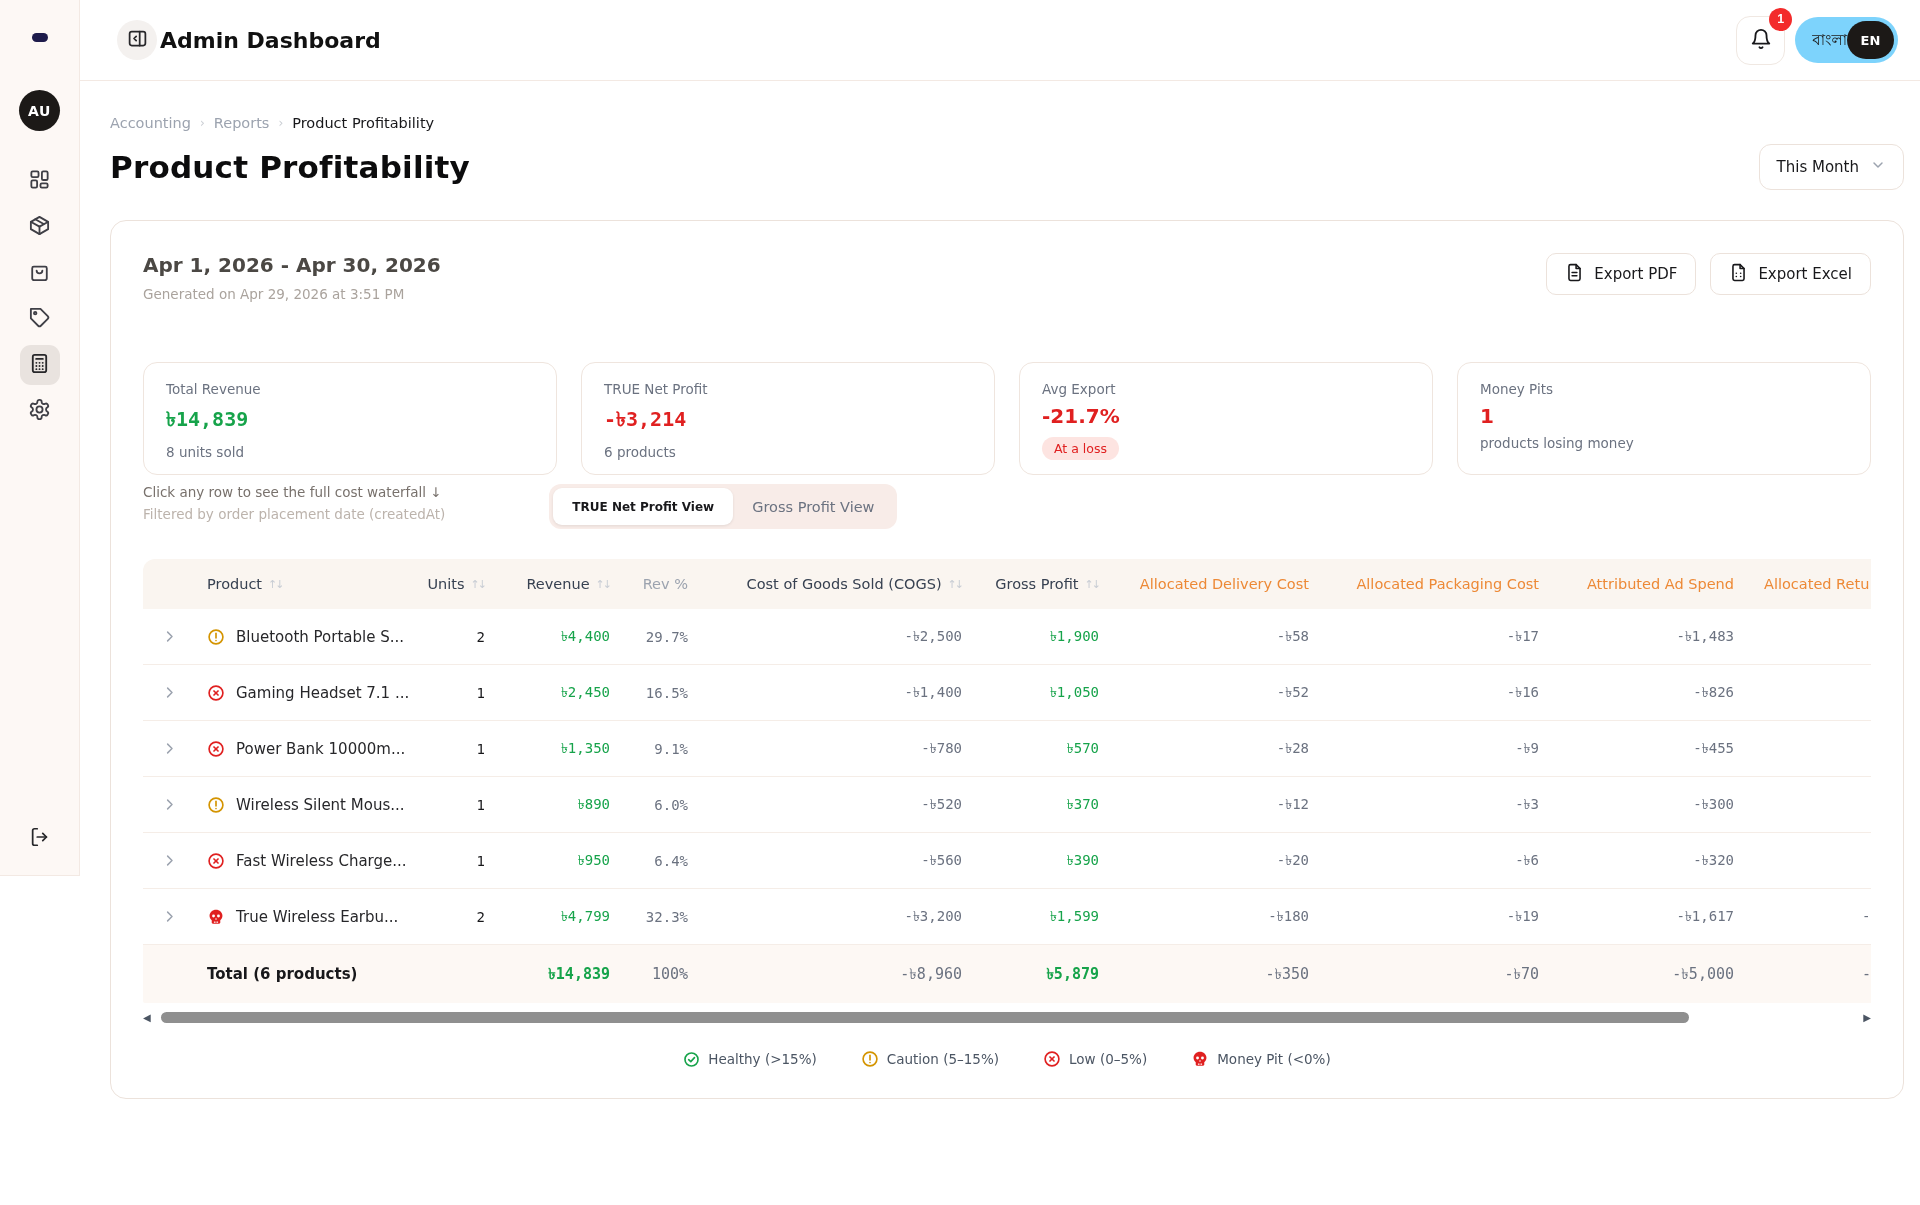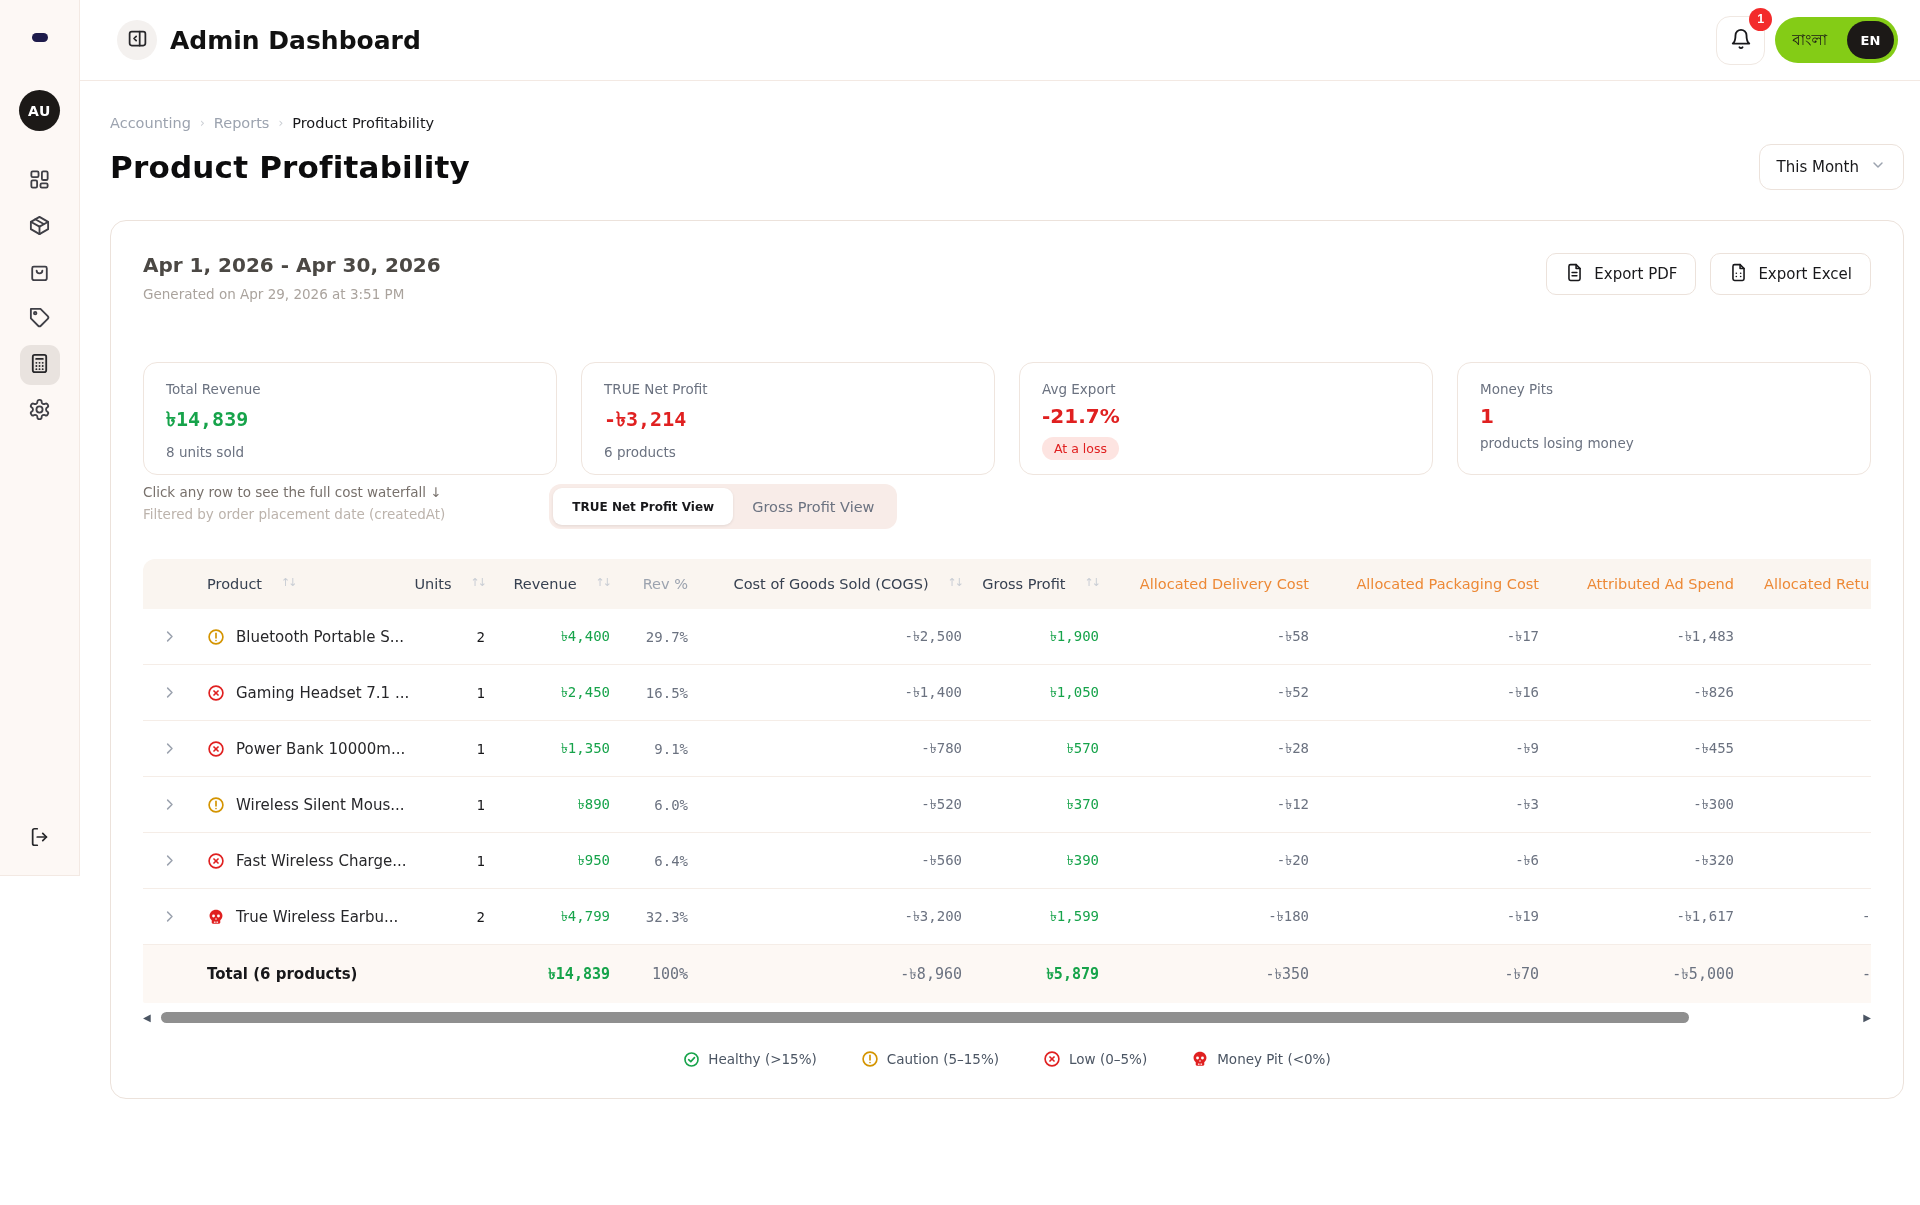--- a/index.html
+++ b/index.html
@@ -33,29 +33,29 @@
     display:flex; align-items:center; justify-content:center; cursor:pointer; }
 
   
   .main { margin-left:80px; }
   .topbar {
     height:81px; background:#fff; border-bottom:1px solid #f3e9e3;
     display:flex; align-items:center; padding:0 22px 0 37px;
   }
   .collapse-btn { width:40px; height:40px; border-radius:50%; background:#f4f1ef; border:none;
     display:flex; align-items:center; justify-content:center; cursor:pointer; }
-  .tb-title { font-size:25px; font-weight:700; margin-left:13px; color:#111; }
+  .tb-title { font-size:22px; font-weight:700; margin-left:3px; color:#111; }
   .tb-right { margin-left:auto; display:flex; align-items:center; gap:10px; }
   .bell-btn { width:49px; height:49px; background:#fff; border:1px solid #f0e8e2; border-radius:14px;
     position:relative; display:flex; align-items:center; justify-content:center; cursor:pointer; }
   .bell-badge { position:absolute; top:-9px; right:-8px; min-width:23px; height:23px; border-radius:12px;
     background:#f32b2b; color:#fff; font-size:12.5px; font-weight:600;
     display:flex; align-items:center; justify-content:center; }
-  .lang-pill { background:#84cc16; border-radius:999px; height:46px; padding:4px 4px 4px 17px;
-    display:flex; align-items:center; gap:20px;justify-content:flex-end; }
+  .lang-pill { background:#7dd3fc; border-radius:999px; height:46px; padding:4px 4px 4px 17px;
+    display:flex; align-items:center; gap:0;justify-content:flex-end; }
   .lang-other { font-size:15px; color:#1c1917; cursor:pointer; }
   .lang-current { background:#1c1917; color:#fff; border-radius:999px; min-width:47px; height:38px;
     display:flex; align-items:center; justify-content:center; font-size:13px; font-weight:600; cursor:pointer; }
 
   
   .content { padding:34px 16px 0 30px; }
   .breadcrumb { display:flex; align-items:center; gap:9px; font-size:14.5px; color:#9ca3af; }
   .bc-link { cursor:pointer; }
   .bc-sep { color:#c9cdd3; font-size:12px; }
   .bc-current { color:#18181b; font-weight:500; }
@@ -99,21 +99,21 @@
 
   
   .table-wrap { margin-top:30px; width:100%; overflow:hidden; }
   .tgrid { width:1761px; }
   .thead,.trow,.trow-total {
     display:grid;
     grid-template-columns:52px 210px 80px 125px 78px 274px 137px 210px 230px 195px 170px;
     align-items:center;
   }
   .thead { height:50px; background:#faf5f0; border-radius:12px 12px 0 0; font-size:14.5px; color:#374151; }
-  .th { display:flex; align-items:flex-start; gap:19px; white-space:nowrap; }
+  .th { display:flex; align-items:center; gap:6px; white-space:nowrap; }
   .th.right { justify-content:flex-end; }
   .th.orange { color:#ed8936; }
   .th.muted { color:#9ca3af; }
   .th-product { padding-left:12px; }
   .th-returns { padding-left:30px; }
   .sorticon { color:#c8cdd4; font-size:11px; letter-spacing:-2px; }
   .trow { height:56px; border-bottom:1px solid #f5ede7; font-size:14px; background:#fff; cursor:pointer; }
   .cell { white-space:nowrap; }
   .cell.right { text-align:right; }
   .expand-cell { display:flex; justify-content:center; align-items:center; }

